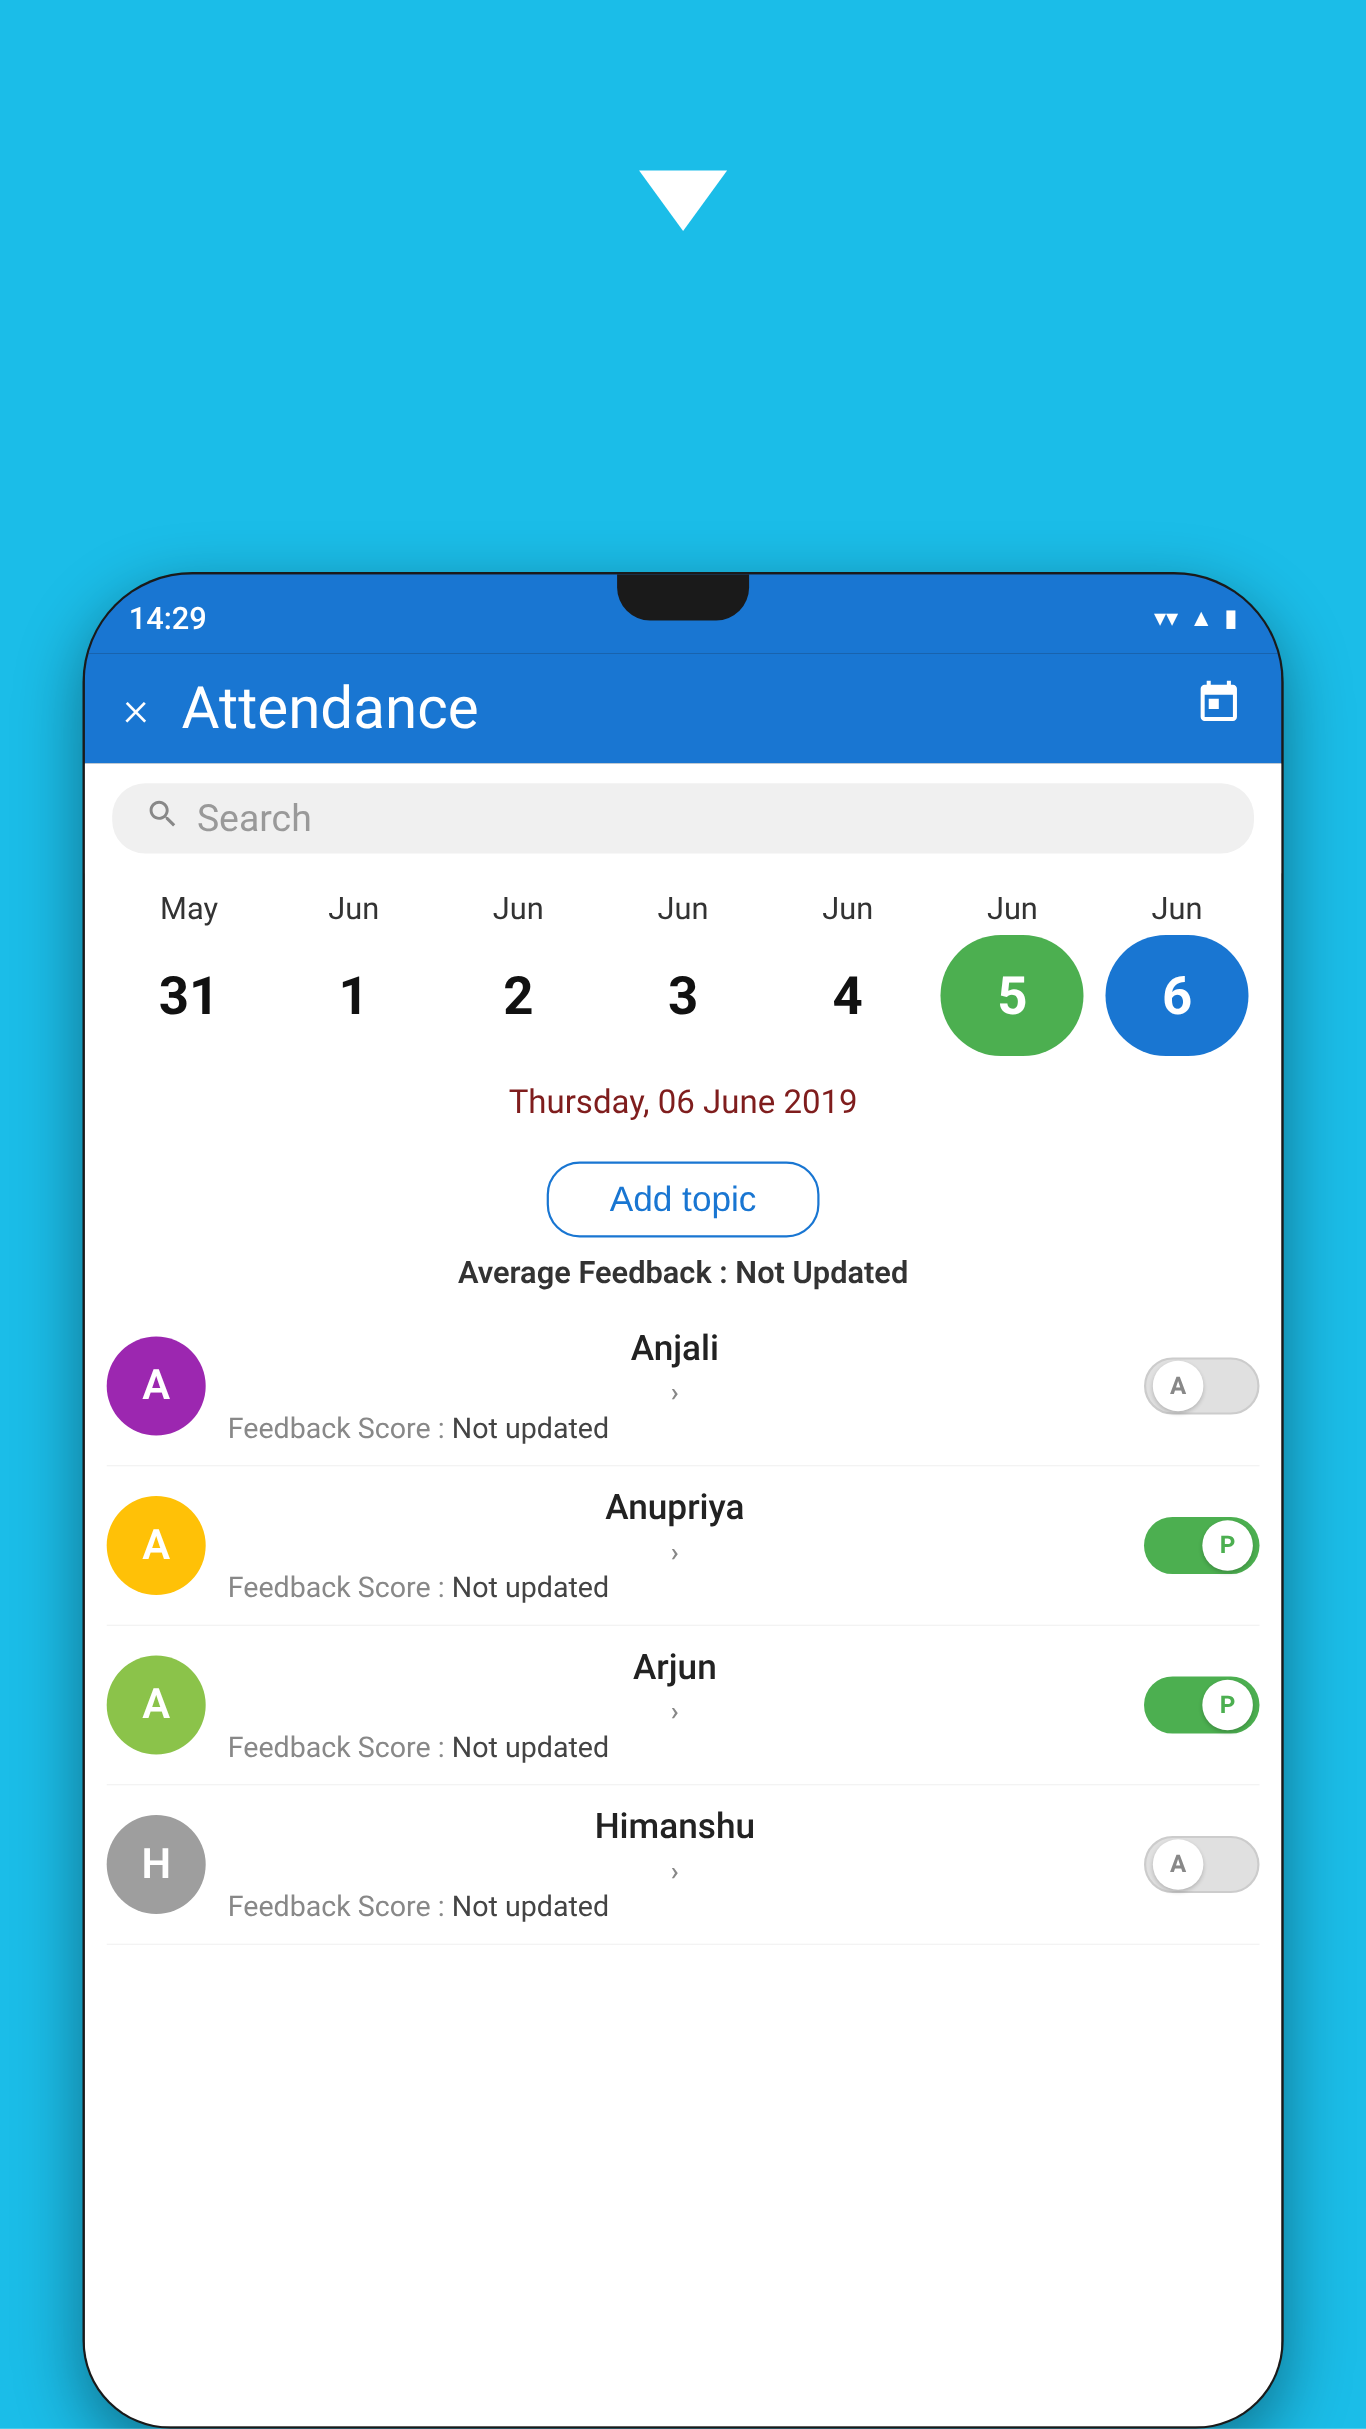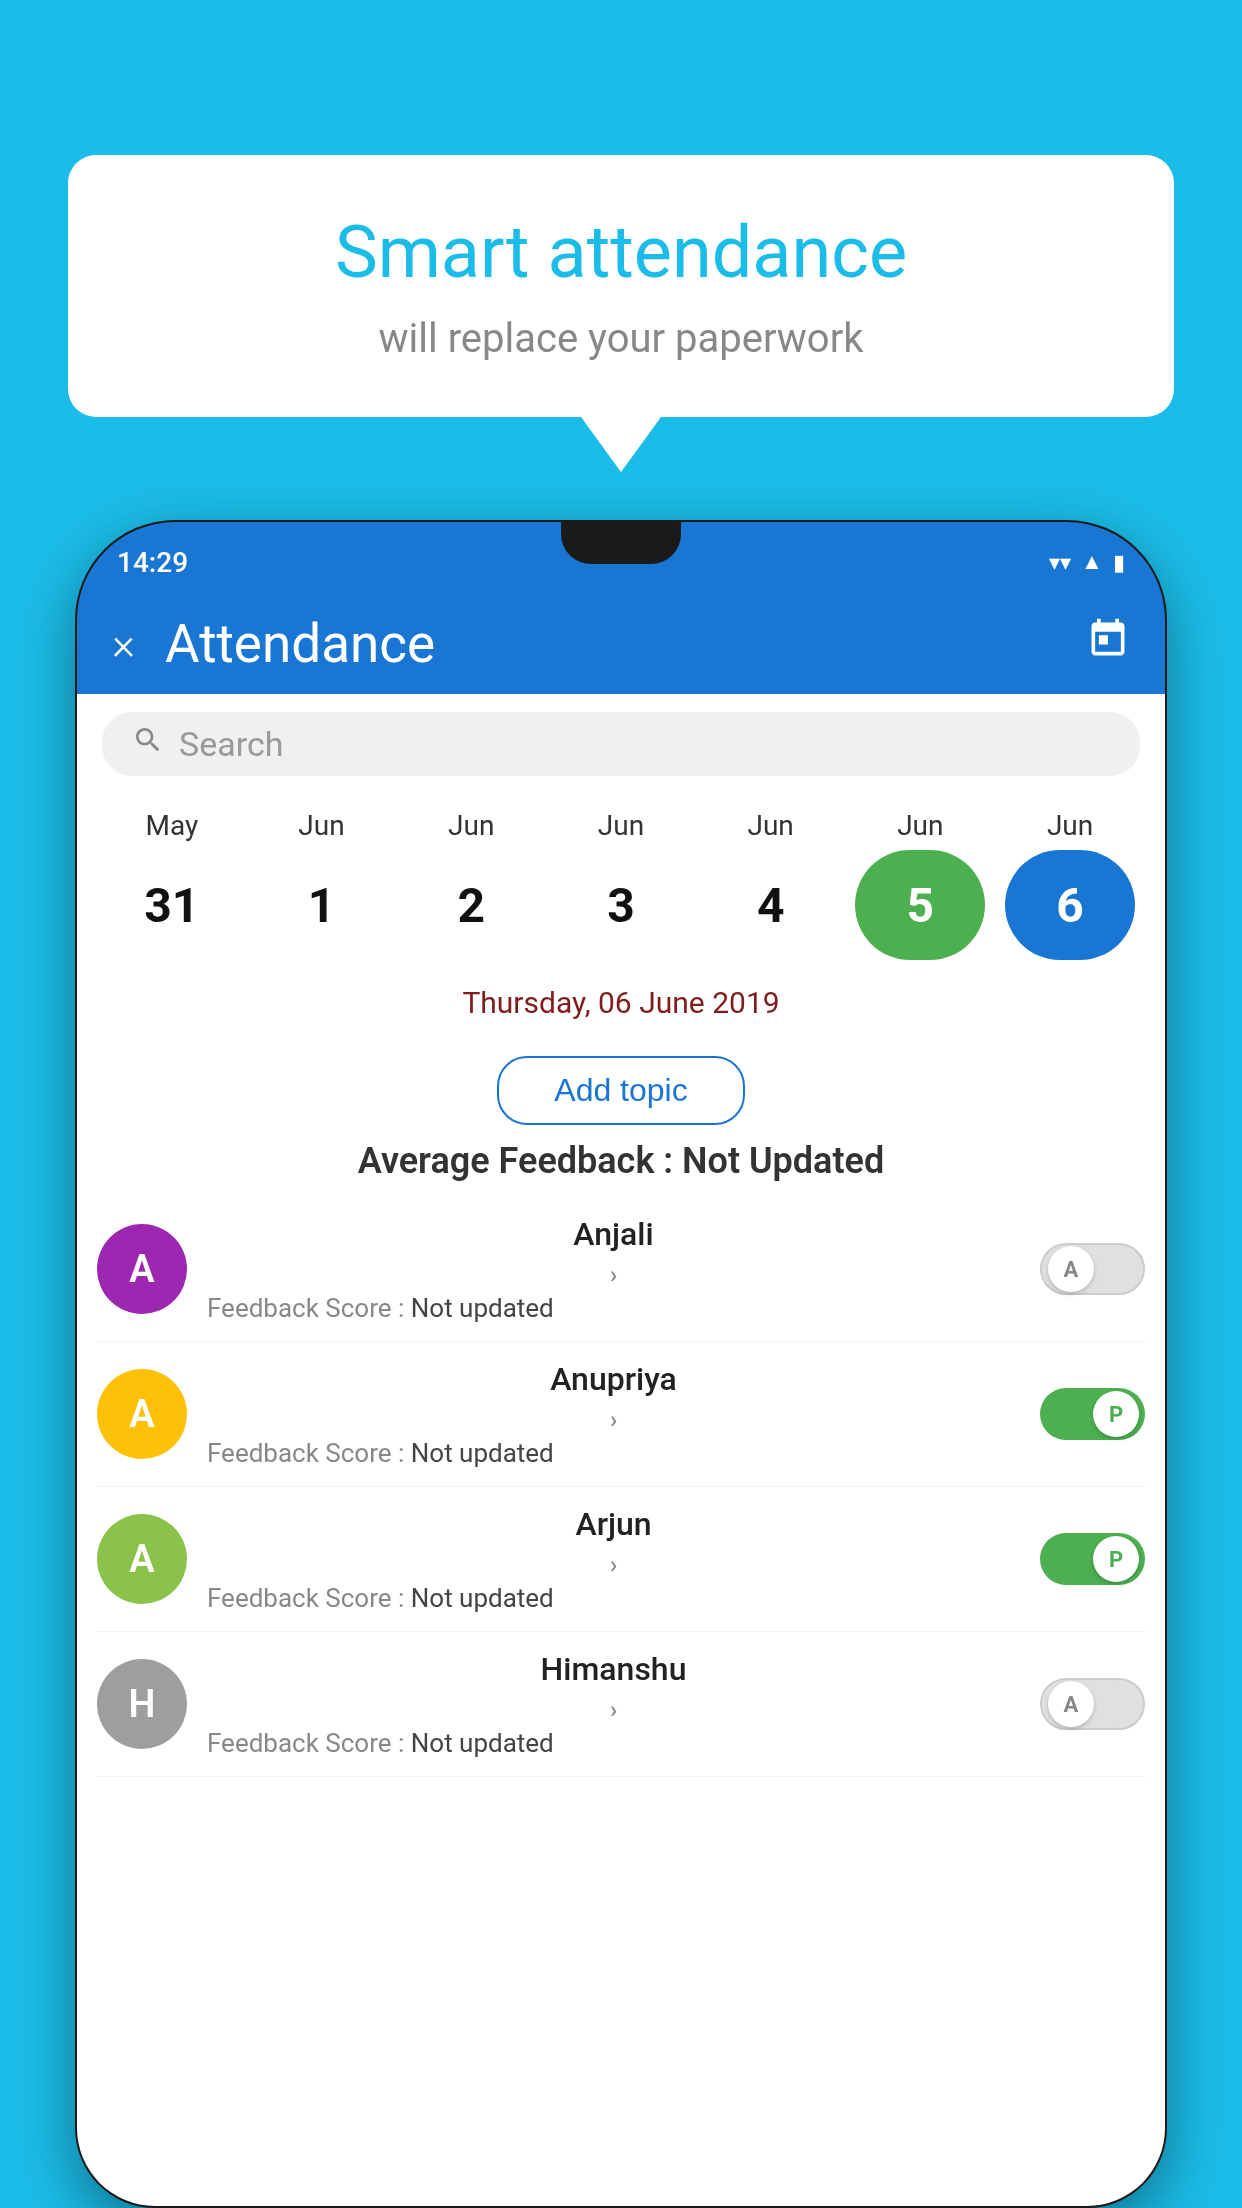--- a/index.html
+++ b/index.html
@@ -248,21 +248,21 @@
       background: white;
       color: #1976D2;
       font-size: 32px;
       cursor: pointer;
       width: fit-content;
     }
 
     
     .avg-feedback {
       text-align: center;
-      font-size: 36px;
+      font-size: 28px;
       color: #888;
       margin-bottom: 15px;
     }
 
     .avg-feedback span {
       color: #333;
       font-weight: 600;
     }
 
     
@@ -363,24 +363,20 @@
     }
 
     .toggle-switch.on .toggle-knob {
       color: #4CAF50;
     }
   </style>
 </head>
 <body>
 
 <div class="speech-bubble-container">
-  <div class="speech-bubble">
-    <div class="speech-bubble-title">Smart attendance</div>
-    <div class="speech-bubble-subtitle">will replace your paperwork</div>
-  </div>
   <div class="speech-bubble-tail"></div>
 </div>
 
 <div class="phone-frame">
   <div class="phone-inner">
     <div class="notch"></div>
 
     <div class="status-bar">
       <span class="status-time">14:29</span>
       <div class="status-icons">

